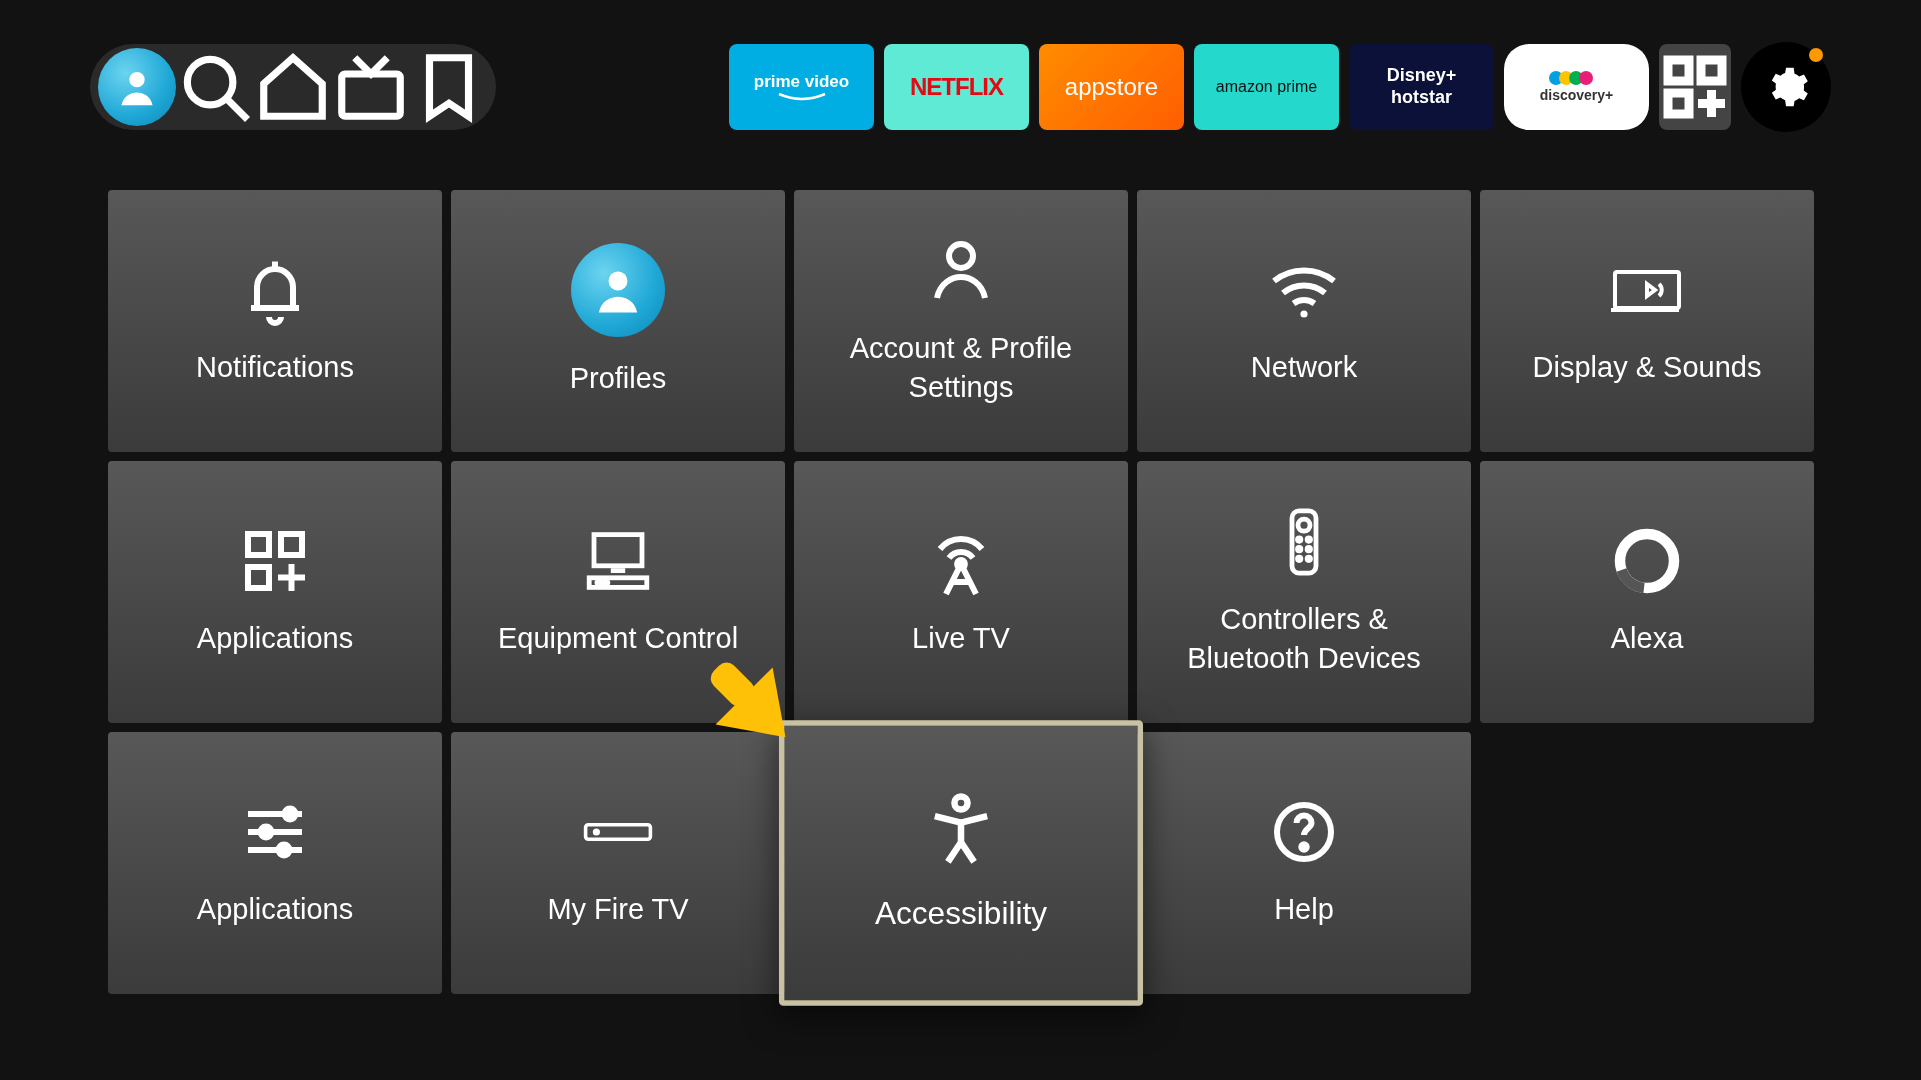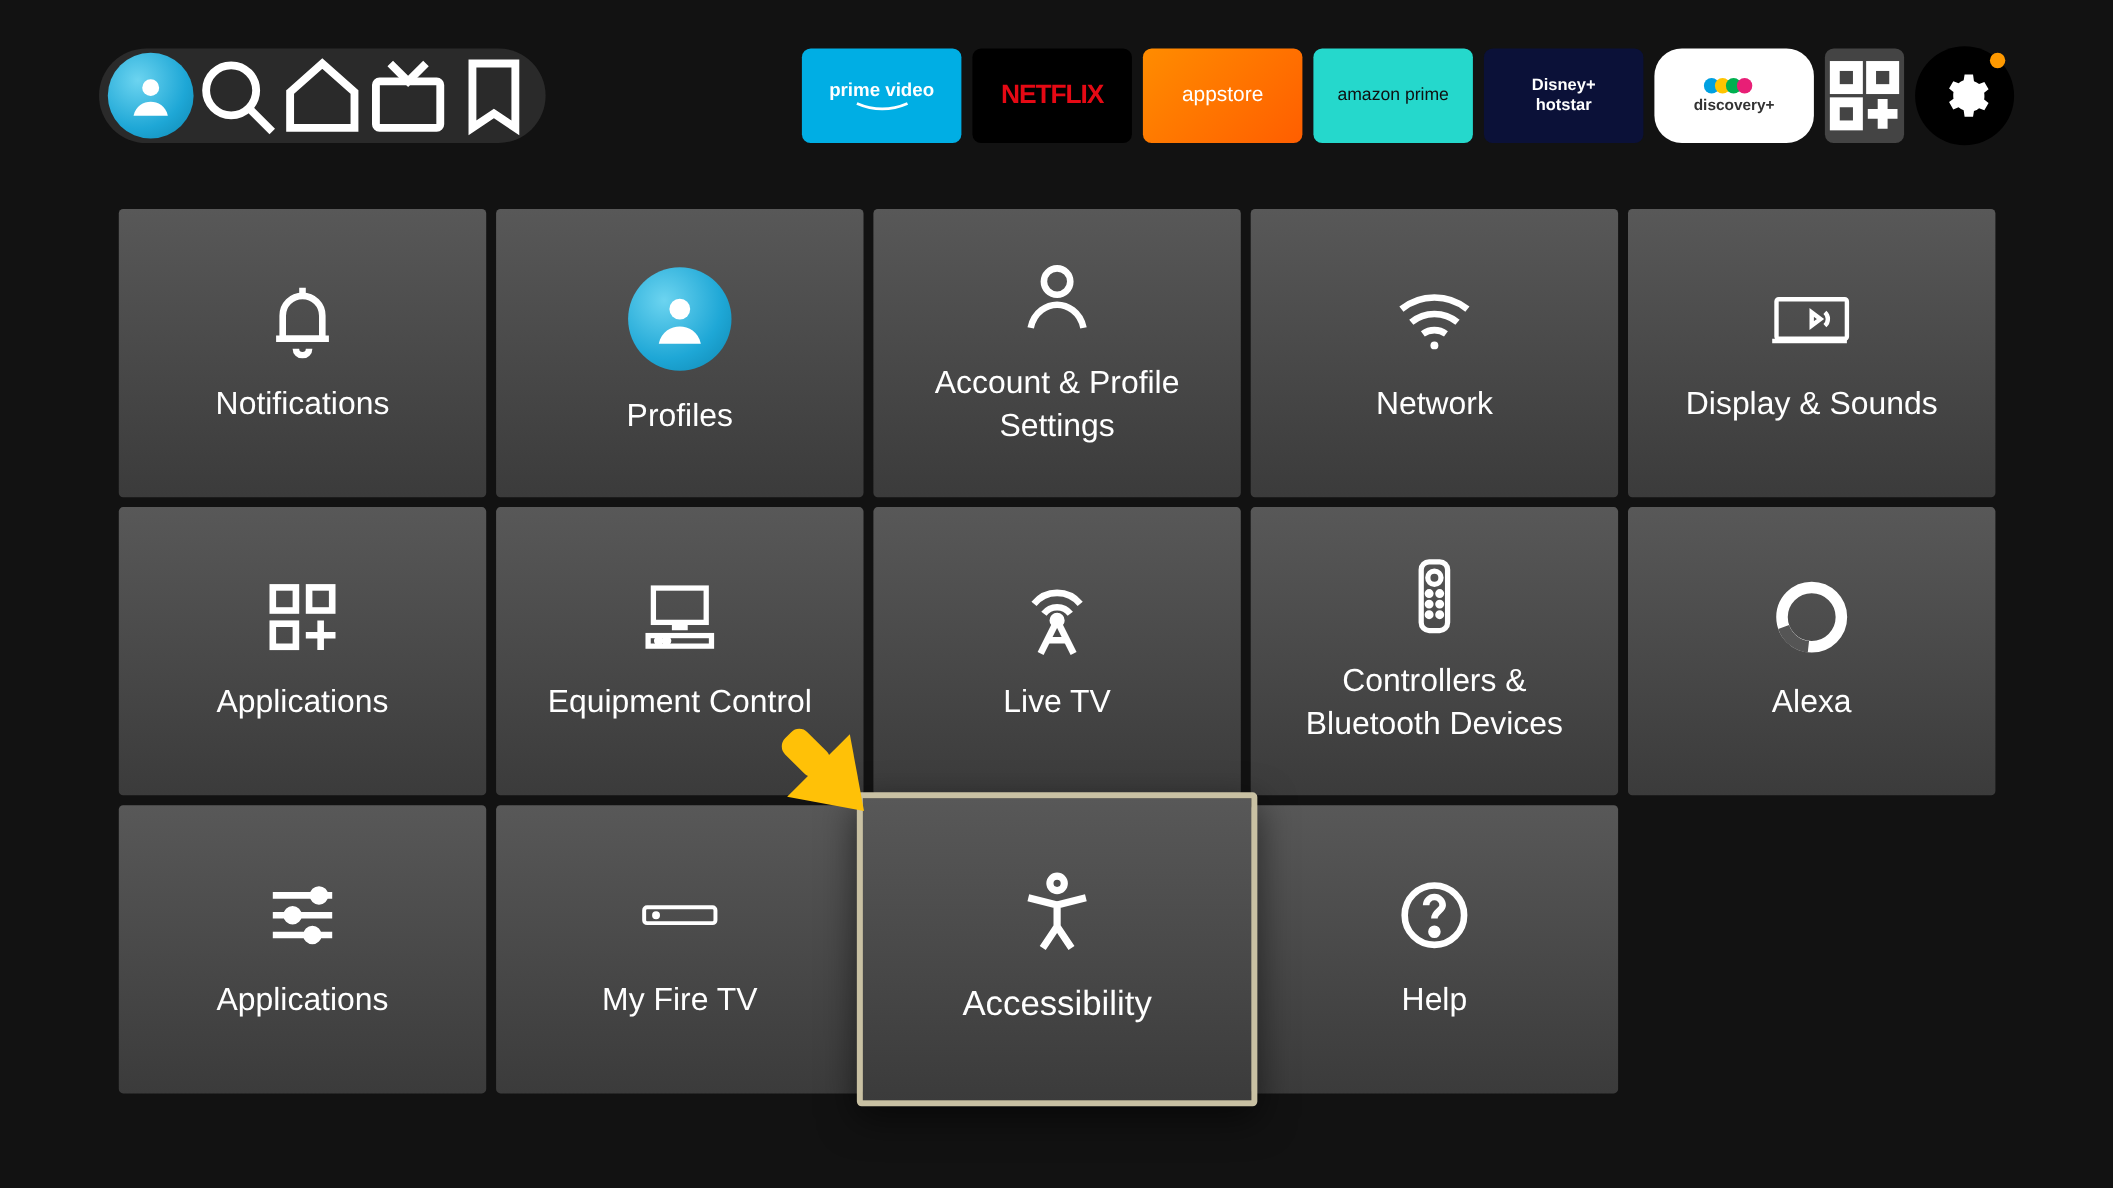--- a/index.html
+++ b/index.html
@@ -75,24 +75,24 @@
     height: 86px;
     border-radius: 8px;
     display: flex;
     align-items: center;
     justify-content: center;
     font-weight: 700;
     cursor: pointer;
     overflow: hidden;
   }
   .app-prime { background: #00aee4; color: #fff; font-size: 17px; flex-direction: column; }
-  .app-netflix { background: #000000; color: #e50914; font-size: 24px; letter-spacing: -1px; align-items: center; }
-  .app-appstore { background: linear-gradient(135deg,#ff8c00,#ff5e00); color:#fff; font-size:19px; font-weight:500; }
+  .app-netflix { background: #5eead4; color: #e50914; font-size: 24px; letter-spacing: -1px; align-items: center; }
+  .app-appstore { background: linear-gradient(135deg,#ff8c00,#ff5e00); color:#fff; font-size:24px; font-weight:500; }
   .app-music { background: #25d8cc; color:#0f1111; font-size:16px; font-weight:500; }
-  .app-hotstar { background: #0b1138; color:#fff; font-size:15px; flex-direction:column; line-height:1.2; }
+  .app-hotstar { background: #0b1138; color:#fff; font-size:18px; flex-direction:column; line-height:1.2; }
   .app-discovery { background:#fff; color:#333; font-size:14px; flex-direction:column;border-radius:25px; }
   .app-discovery .dots {
     display:flex; gap:0; margin-bottom:2px;
   }
   .dot { width:14px; height:14px; border-radius:50%; }
   .dot.b{background:#00a0e1;} .dot.y{position:relative;left:-4px;background:#ffc400;}
   .dot.g{position:relative;left:-8px;background:#00b050;} .dot.r{position:relative;left:-12px;background:#e81f76;}
 
   .grid-more-btn {
     width: 72px;

